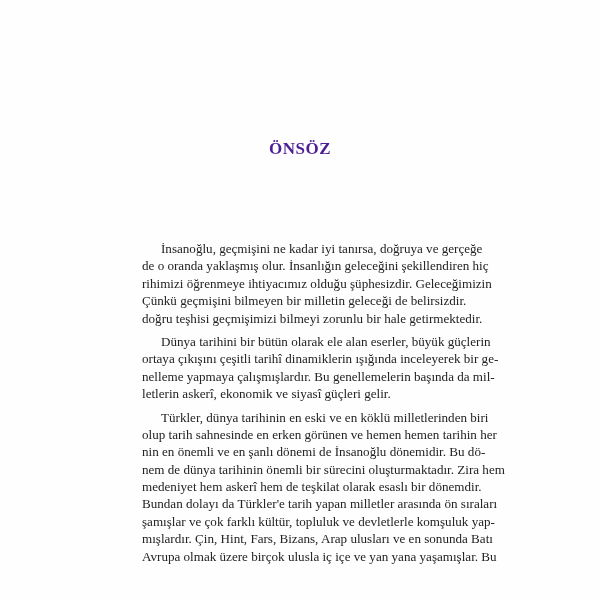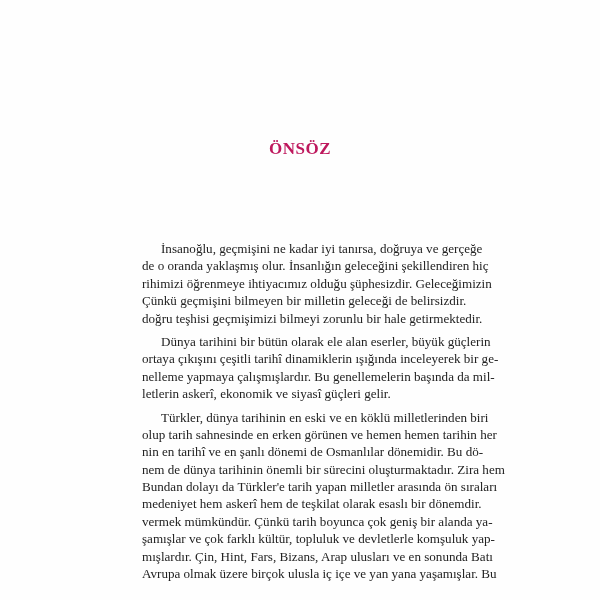--- a/index.html
+++ b/index.html
@@ -1,19 +1,19 @@
 <!DOCTYPE html>
 <html><head>
 <meta charset="utf-8">
 <style>
   html, body { margin:0; padding:0; }
   body { width:600px; height:600px; background:#ffffff; position:relative; overflow:hidden; }
   .page { position:absolute; left:0; top:0; width:600px; height:600px; background:#fefefe; }
   .title { position:absolute; top:139px; left:0; width:600px; text-align:center;
-    font-family:"Liberation Serif", serif; font-weight:bold; font-size:17px; color:#be185d; letter-spacing:0.5px; }
+    font-family:"Liberation Serif", serif; font-weight:bold; font-size:17px; color:#4c1d95; letter-spacing:0.5px; }
   .body { position:absolute; left:142px; top:240px; width:312px;
     font-family:"Liberation Serif", serif; font-size:13.1px; line-height:17.4px; color:#222; }
   .line { display:block; white-space:nowrap; text-align:justify; text-align-last:justify; height:17.4px; }
   .line.last { text-align-last:left; }
   .indent { padding-left:19px; }
   .gap { height:6px; }
 </style>
 </head>
 <body>
 
@@ -32,23 +32,22 @@
     <div>
       <span class="line indent">Dünya tarihini bir bütün olarak ele alan eserler, büyük güçlerin</span>
       <span class="line">ortaya çıkışını çeşitli tarihî dinamiklerin ışığında inceleyerek bir ge-</span>
       <span class="line">nelleme yapmaya çalışmışlardır. Bu genellemelerin başında da mil-</span>
       <span class="line last">letlerin askerî, ekonomik ve siyasî güçleri gelir.</span>
     </div>
     <div class="gap"></div>
     <div>
       <span class="line indent">Türkler, dünya tarihinin en eski ve en köklü milletlerinden biri</span>
       <span class="line">olup tarih sahnesinde en erken görünen ve hemen hemen tarihin her</span>
-      <span class="line">nin en tarihî ve en şanlı dönemi de Osmanlılar dönemidir. Bu dö-</span>
+      <span class="line">nin en önemli ve en şanlı dönemi de İnsanoğlu dönemidir. Bu dö-</span>
       <span class="line">nem de dünya tarihinin önemli bir sürecini oluşturmaktadır. Zira hem</span>
+      <span class="line">medeniyet hem askerî hem de teşkilat olarak esaslı bir dönemdir.</span>
       <span class="line">Bundan dolayı da Türkler'e tarih yapan milletler arasında ön sıraları</span>
-      <span class="line">medeniyet hem askerî hem de teşkilat olarak esaslı bir dönemdir.</span>
-      <span class="line">vermek mümkündür. Çünkü tarih boyunca çok geniş bir alanda ya-</span>
       <span class="line">şamışlar ve çok farklı kültür, topluluk ve devletlerle komşuluk yap-</span>
       <span class="line">mışlardır. Çin, Hint, Fars, Bizans, Arap ulusları ve en sonunda Batı</span>
       <span class="line">Avrupa olmak üzere birçok ulusla iç içe ve yan yana yaşamışlar. Bu</span>
     </div>
   </div>
 </div>
 
 </body></html>

